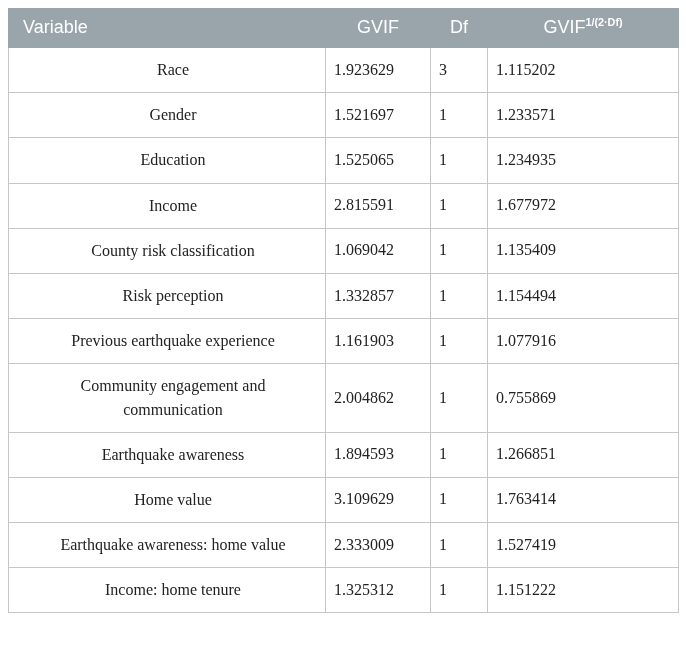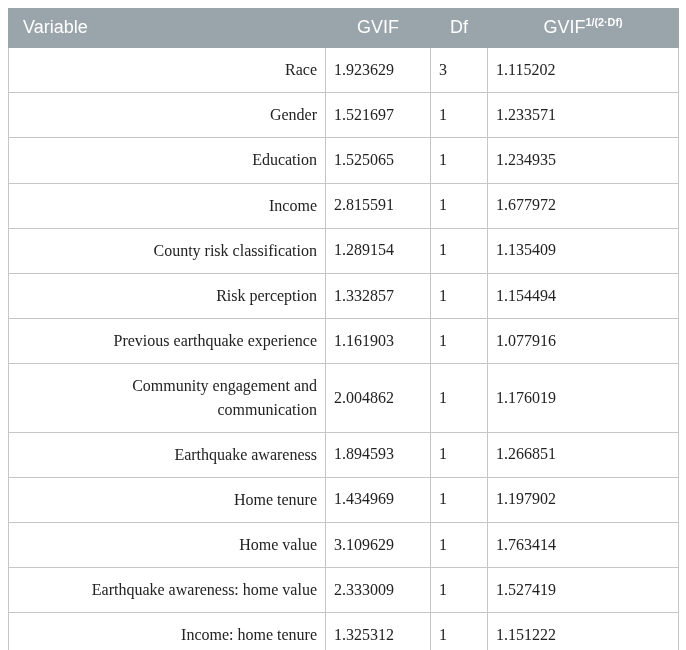--- a/index.html
+++ b/index.html
@@ -48,21 +48,21 @@
   }
 
   tbody td {
     border: 1px solid #c6c6c6;
     font-size: 16px;
     padding: 10px 8px 11px 8px;
     background: #ffffff;
     vertical-align: middle;
   }
   tbody td.col-var {
-    text-align: right;
+    text-align: center;
     padding-left: 20px;
     border-radius: 16px;
   }
   tbody td.col-var span {
     display: inline-block;
     max-width: 252px;
     line-height: 1.45;
   }
   tbody td.col-num {
     text-align: left;
@@ -115,53 +115,47 @@
           <td class="col-num"><span>1.234935</span></td>
         </tr>
         <tr>
           <td class="col-var"><span>Income</span></td>
           <td class="col-num"><span>2.815591</span></td>
           <td class="col-num"><span>1</span></td>
           <td class="col-num"><span>1.677972</span></td>
         </tr>
         <tr>
           <td class="col-var"><span>County risk classification</span></td>
-          <td class="col-num"><span>1.289154</span></td>
+          <td class="col-num"><span>1.069042</span></td>
           <td class="col-num"><span>1</span></td>
           <td class="col-num"><span>1.135409</span></td>
         </tr>
         <tr>
           <td class="col-var"><span>Risk perception</span></td>
           <td class="col-num"><span>1.332857</span></td>
           <td class="col-num"><span>1</span></td>
           <td class="col-num"><span>1.154494</span></td>
         </tr>
         <tr>
           <td class="col-var"><span>Previous earthquake experience</span></td>
           <td class="col-num"><span>1.161903</span></td>
           <td class="col-num"><span>1</span></td>
           <td class="col-num"><span>1.077916</span></td>
         </tr>
         <tr>
           <td class="col-var"><span>Community engagement and communication</span></td>
           <td class="col-num"><span>2.004862</span></td>
           <td class="col-num"><span>1</span></td>
-          <td class="col-num"><span>1.176019</span></td>
+          <td class="col-num"><span>0.755869</span></td>
         </tr>
         <tr>
           <td class="col-var"><span>Earthquake awareness</span></td>
           <td class="col-num"><span>1.894593</span></td>
           <td class="col-num"><span>1</span></td>
           <td class="col-num"><span>1.266851</span></td>
-        </tr>
-        <tr>
-          <td class="col-var"><span>Home tenure</span></td>
-          <td class="col-num"><span>1.434969</span></td>
-          <td class="col-num"><span>1</span></td>
-          <td class="col-num"><span>1.197902</span></td>
         </tr>
         <tr>
           <td class="col-var"><span>Home value</span></td>
           <td class="col-num"><span>3.109629</span></td>
           <td class="col-num"><span>1</span></td>
           <td class="col-num"><span>1.763414</span></td>
         </tr>
         <tr>
           <td class="col-var"><span>Earthquake awareness: home value</span></td>
           <td class="col-num"><span>2.333009</span></td>

